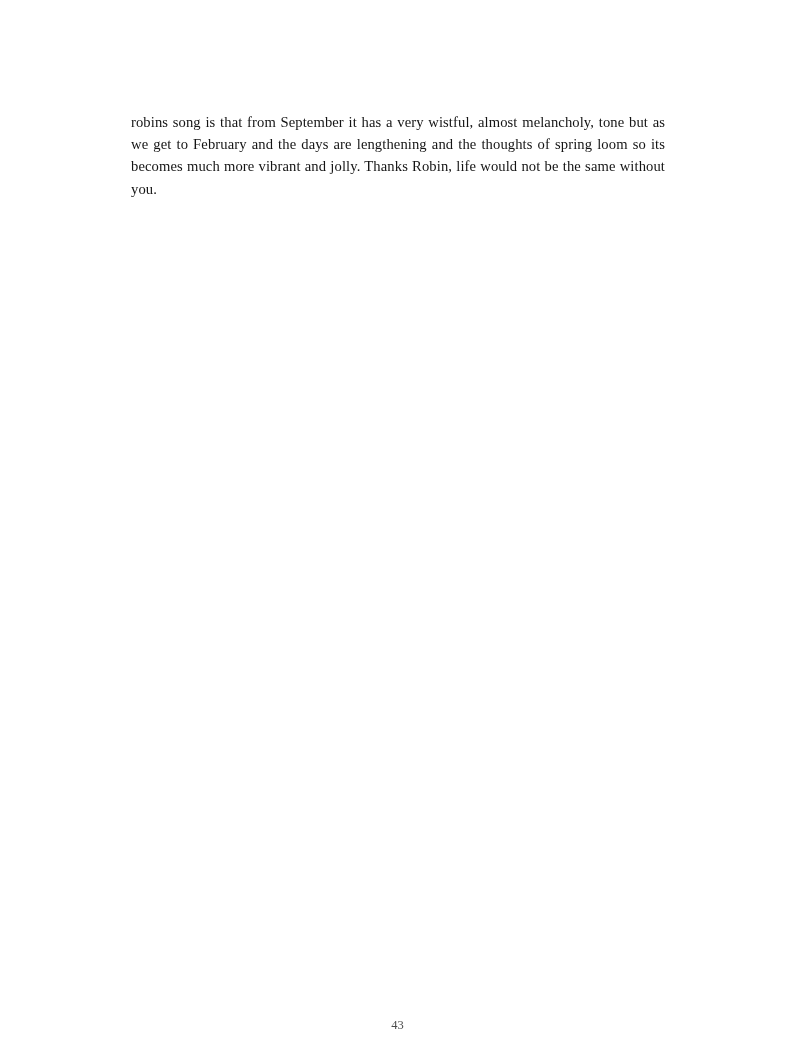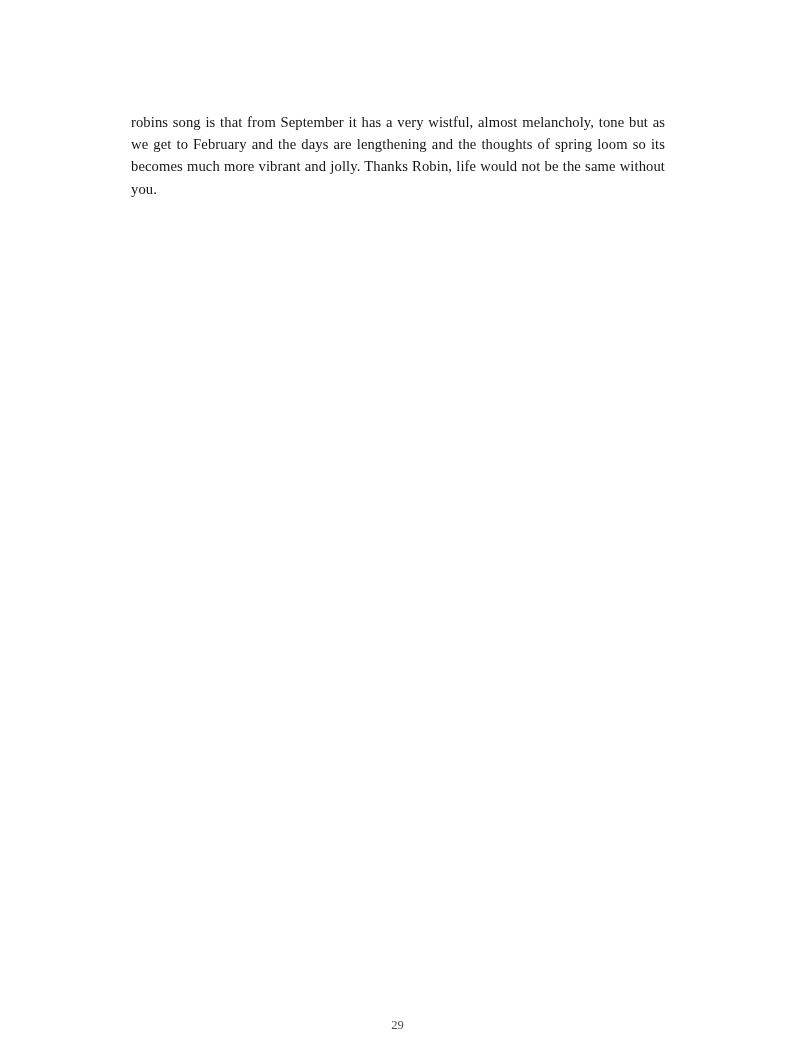--- a/index.html
+++ b/index.html
@@ -46,15 +46,15 @@
     font-family: "Liberation Serif", serif;
   }
 </style>
 </head>
 <body>
 
 <div class="page">
 
   <p class="body-text">robins song is that from September it has a very wistful, almost melancholy, tone but as we get to February and the days are lengthening and the thoughts of spring loom so its becomes much more vibrant and jolly. Thanks Robin, life would not be the same without you.</p>
 
-  <div class="page-number">29</div>
+  <div class="page-number">43</div>
 
 </div>
 
 </body></html>

